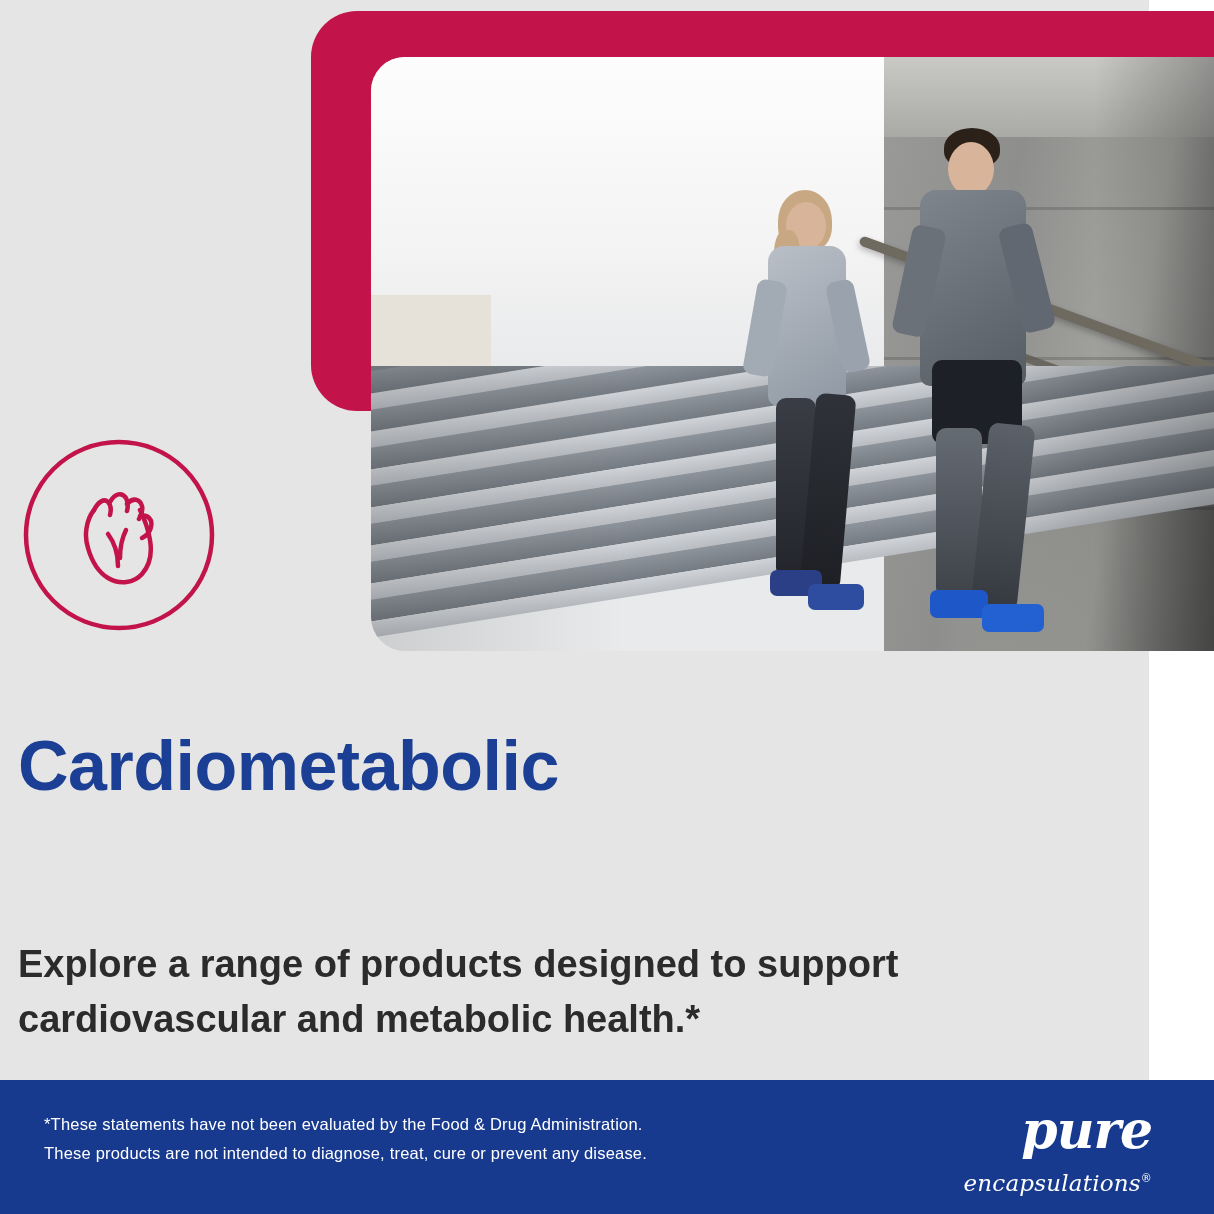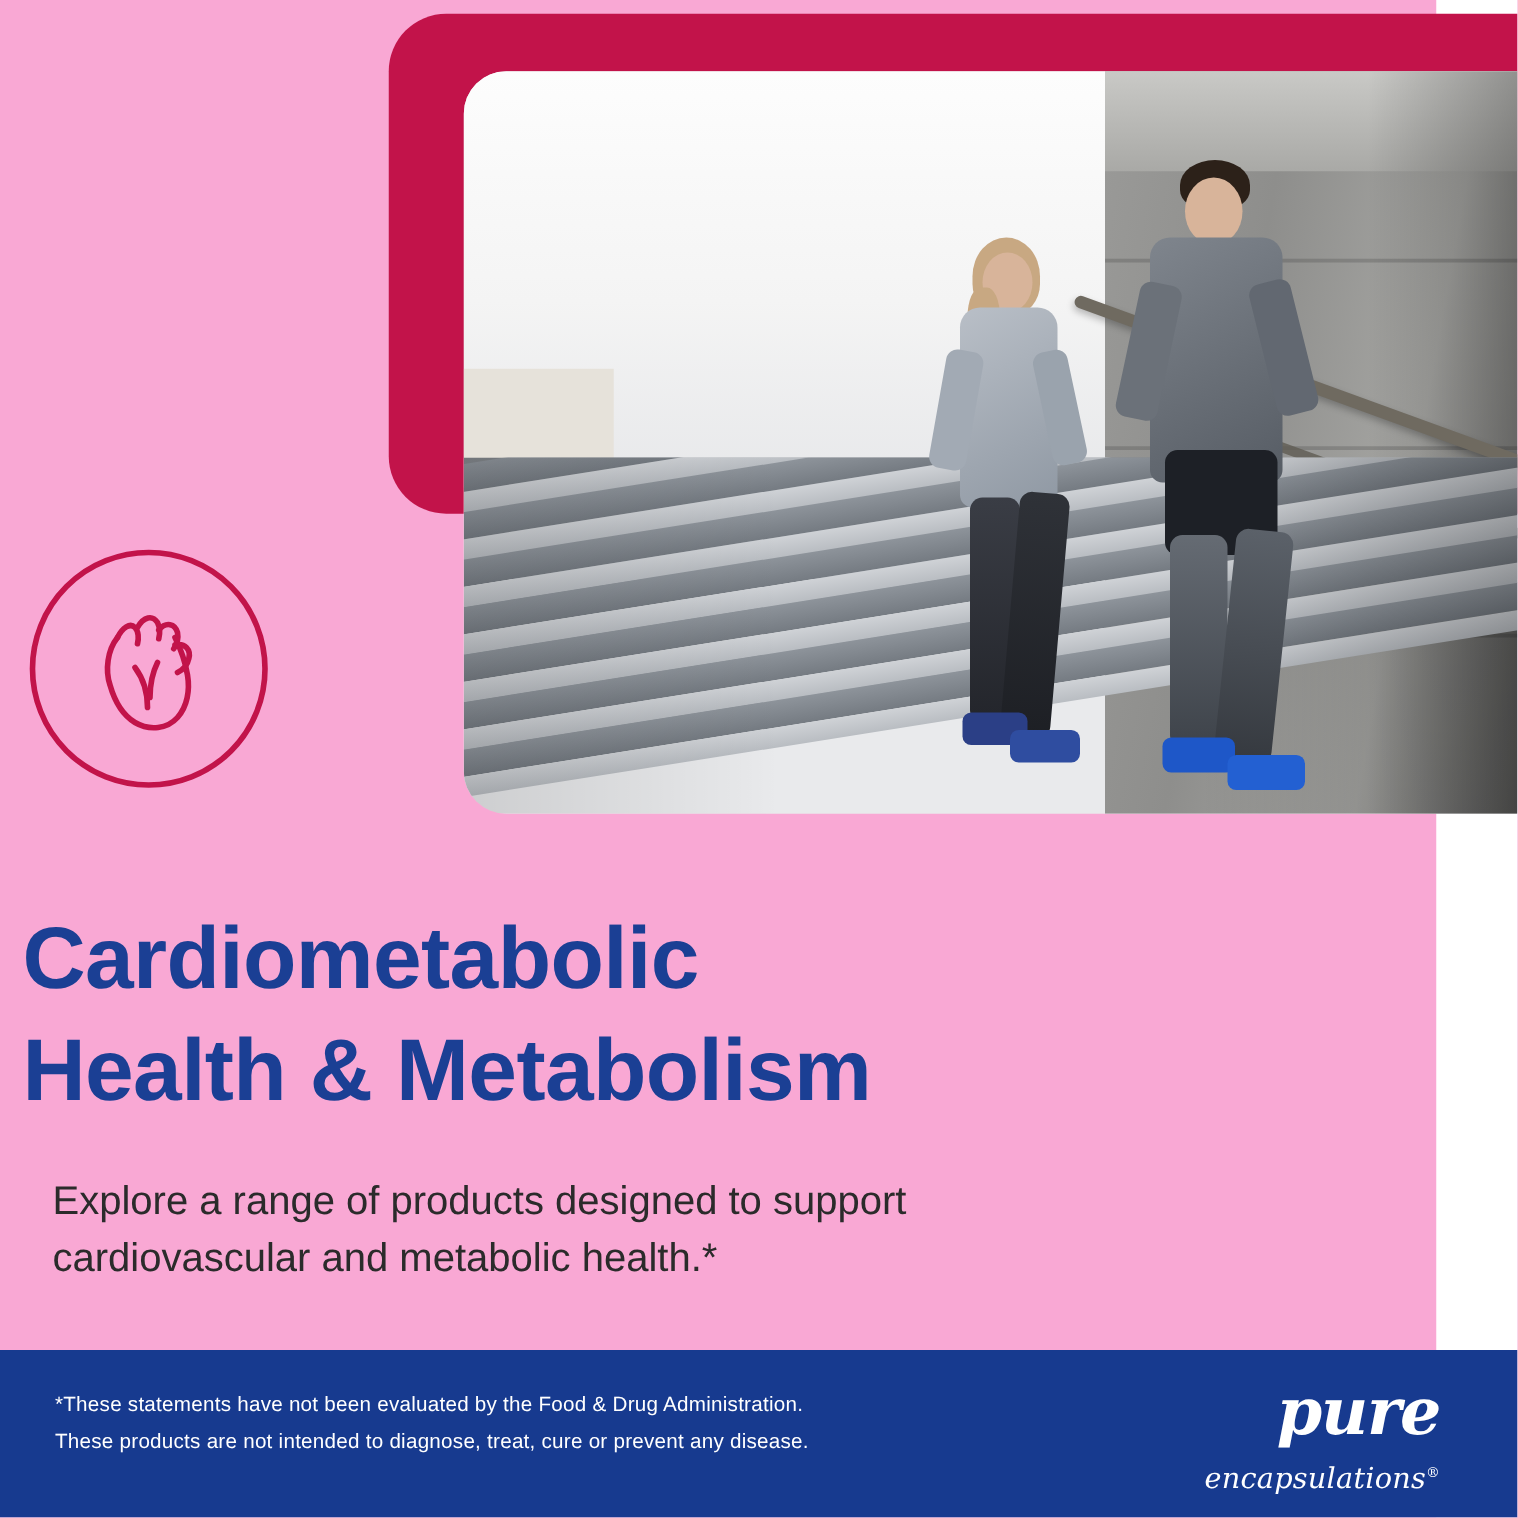--- a/index.html
+++ b/index.html
@@ -10,21 +10,21 @@
     width: 1214px;
     height: 1214px;
     background: #ffffff;
     font-family: "Liberation Sans", sans-serif;
     overflow: hidden;
   }
   .page {
     position: relative;
     width: 1149px;
     height: 1214px;
-    background: #f9a8d4;
+    background: #e5e5e5;
   }
 
   
   .hero {
     position: absolute;
     left: 0;
     top: 0;
     width: 1214px;
     height: 672px;
   }
@@ -214,24 +214,23 @@
     line-height: 1.28;
     font-weight: 700;
     letter-spacing: -0.5px;
   }
   .subhead {
     position: absolute;
     left: 18px;
     top: 937px;
     width: 1060px;
     color: #2b2b2b;
-    font-size: 32px;
+    font-size: 38px;
     line-height: 1.45;
-    font-weight: 400;
-    margin-left: 24px;
+    font-weight: 700;
   }
 
   
   .footer {
     position: absolute;
     left: 0;
     bottom: 0;
     width: 1214px;
     height: 134px;
     background: #173a8f;
@@ -377,21 +376,20 @@
           <path d="M118 78 c8 -2 13 4 11 11 c-1 5 -5 9 -9 11"></path>
           <path d="M86 96 c6 8 10 20 10 32"></path>
           <path d="M104 92 c-4 8 -6 18 -6 28"></path>
         </g>
       </svg>
     </div>
   </div>
 
   <div class="headline">
     <div>Cardiometabolic</div>
-    <div>Health &amp; Metabolism</div>
   </div>
 
   <div class="subhead">
     <div>Explore a range of products designed to support</div>
     <div>cardiovascular and metabolic health.*</div>
   </div>
 
   <div class="footer">
     <div class="disclaimer">*These statements have not been evaluated by the Food &amp; Drug Administration.
 These products are not intended to diagnose, treat, cure or prevent any disease.</div>

